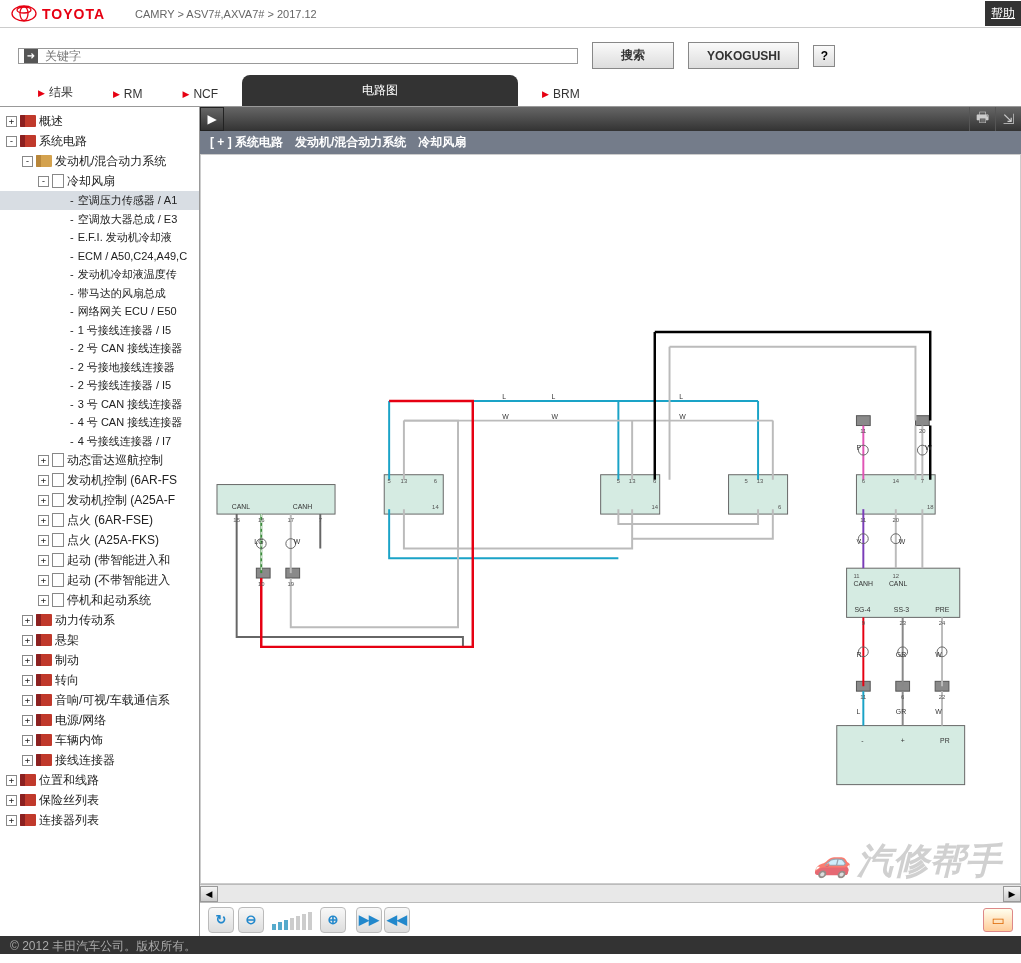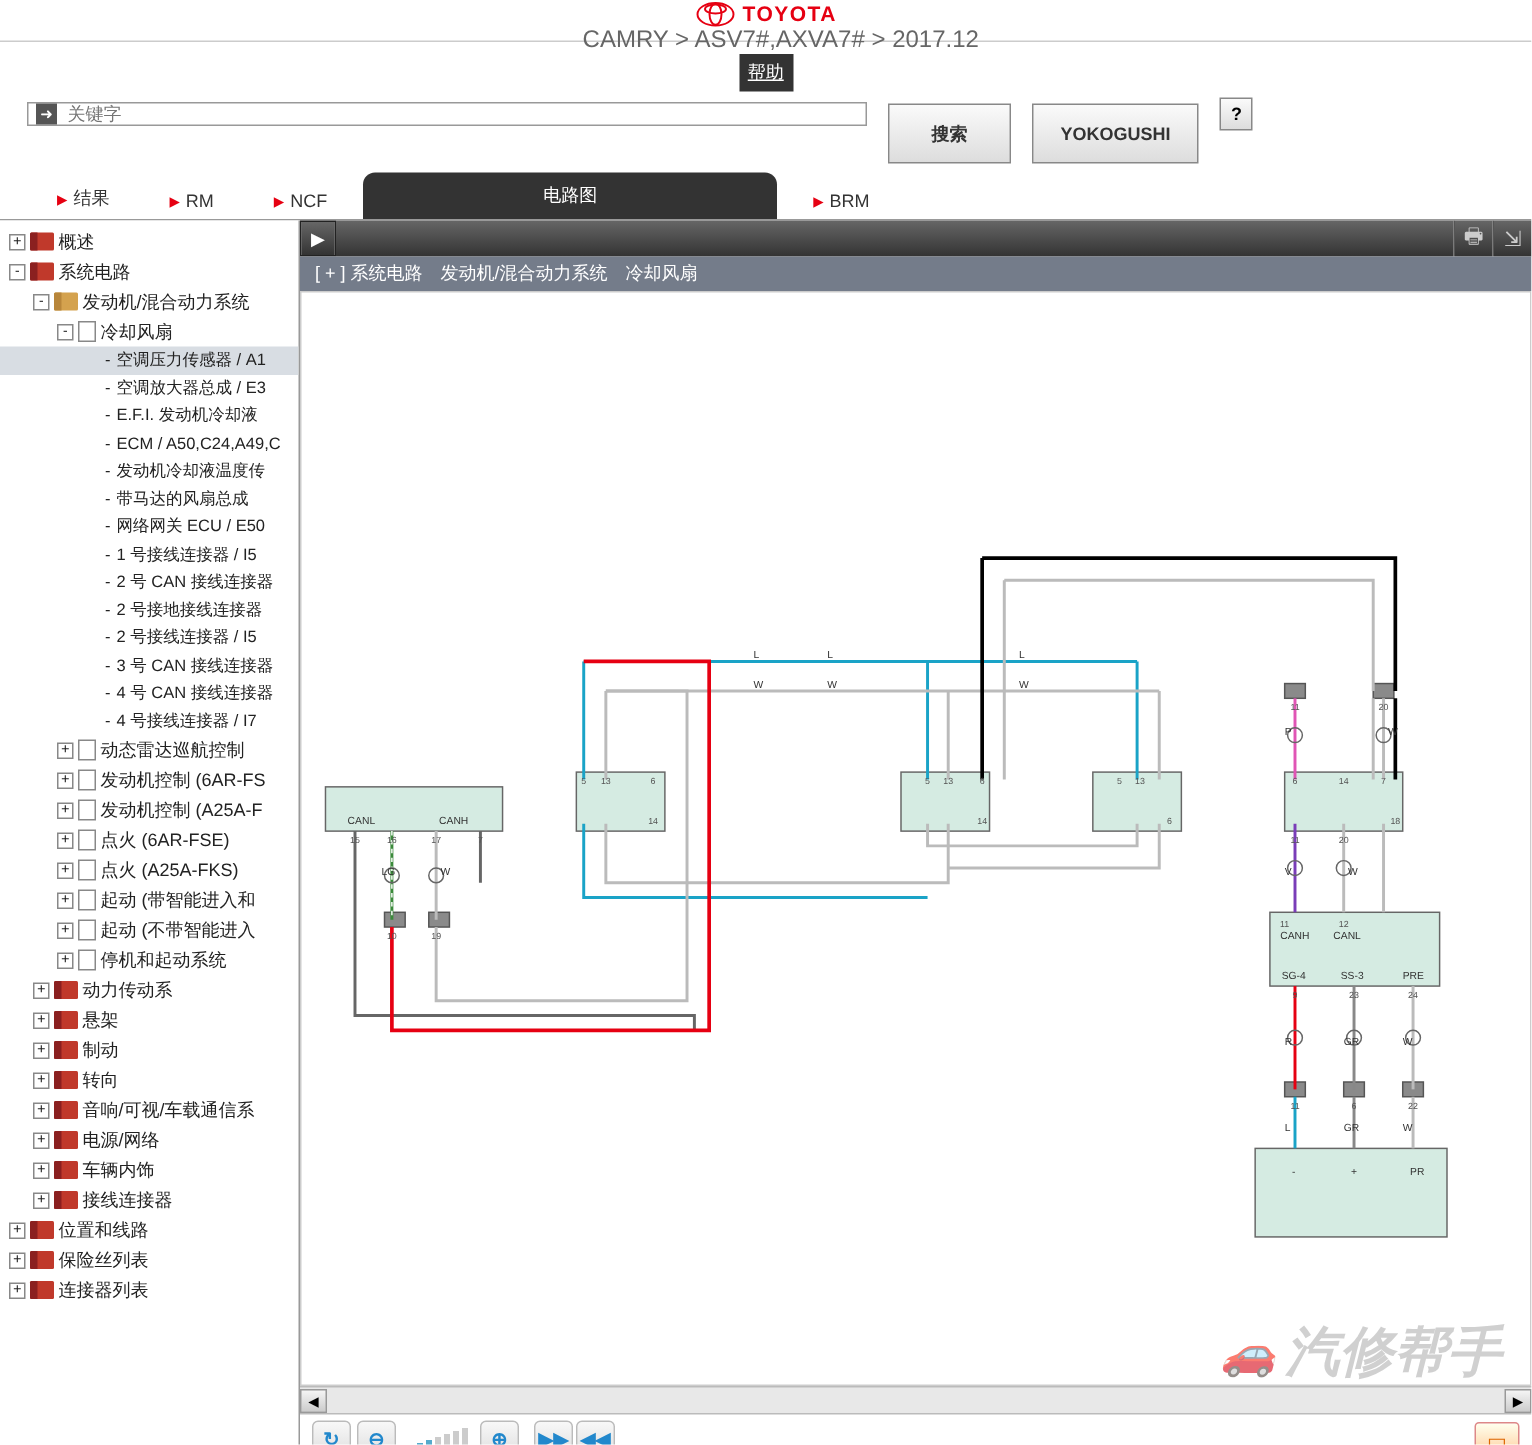--- a/index.html
+++ b/index.html
@@ -1,31 +1,31 @@
 <!DOCTYPE html>
 <html><head>
 <meta charset="utf-8">
 <style>
 * { margin: 0; padding: 0; box-sizing: border-box; font-family: "Microsoft YaHei", Arial, sans-serif; }
 body { background: #fff; width: 1021px; height: 963px; overflow: hidden; position: relative; font-size: 12px; }
 
 
-.header { height: 28px; background: #fff; display: flex; align-items: center; border-bottom: 1px solid #ccc; flex-direction: column; }
+.header { height: 28px; background: #fff; display: flex; align-items: center; border-bottom: 1px solid #ccc; }
 .logo { display: flex; align-items: center; padding: 0 10px; }
 .logo-oval { width: 28px; height: 18px; display: inline-flex; align-items: center; justify-content: center; }
 .logo-text { color: #e60012; font-weight: bold; font-size: 14px; letter-spacing: 1px; margin-left: 4px; }
-.breadcrumb { color: #666; font-size: 16px; margin-left: 20px; flex: 1; }
+.breadcrumb { color: #666; font-size: 11px; margin-left: 20px; flex: 1; }
 .help-link { background: #333; color: #fff; padding: 4px 6px; font-size: 12px; cursor: pointer; text-decoration: underline; }
 
 
 .search-bar { padding: 14px 18px 10px; display: flex; gap: 14px; align-items: center; }
 .search-input-wrap { position: relative; flex: 0 0 560px; }
 .search-arrow { position: absolute; left: 6px; top: 50%; transform: translateY(-50%); width: 14px; height: 14px; background: #555; color:#fff; font-size:10px; display:flex; align-items:center; justify-content:center; }
 .search-input { width: 100%; height: 16px; padding: 2px 6px 2px 26px; border: 1px solid #999; font-size: 12px; color:#999; }
-.btn { height: 40px; padding: 0 28px; border: 1px solid #888; background: linear-gradient(#fafafa,#ddd); cursor: pointer; font-size: 12px; font-weight: bold; color:#333;margin-top:27px; }
+.btn { height: 27px; padding: 0 28px; border: 1px solid #888; background: linear-gradient(#fafafa,#ddd); cursor: pointer; font-size: 12px; font-weight: bold; color:#333; }
 .yokogushi { font-weight: bold; padding: 0 18px; }
 .help-q { width: 22px; height: 22px; border: 1px solid #888; background: linear-gradient(#fafafa,#ddd); display: flex; align-items: center; justify-content: center; font-weight: bold; cursor: pointer; }
 
 
 .tabs { display: flex; height: 28px; border-bottom: 1px solid #999; align-items: flex-end; padding-left: 18px; background:#fff; }
 .tab { padding: 5px 20px; position: relative; cursor: pointer; font-size: 12px; color: #333; display:flex; align-items:center; gap:4px; }
 .tab .arrow-r { color: #e60012; font-size: 9px; }
 .tab.active { background: #333; color: #fff; border-radius: 8px 8px 0 0; padding: 7px 120px; margin: 0 4px; }
 .tab.brm .arrow-r { color: #e60012; }
 
@@ -48,21 +48,21 @@
 .lv3 { padding-left: 38px; }
 .lv5 { padding-left: 70px; font-size:11px; }
 .lv5 .dash { margin-right:4px;}
 
 
 .content { flex: 1; display: flex; flex-direction: column; position:relative; }
 .content-header { height: 24px; display:flex; }
 .play-btn { width: 24px; height: 24px; background: linear-gradient(#666,#333); display:flex; align-items:center; justify-content:center; color:#fff; cursor:pointer; border:1px solid #222; }
 .header-spacer { flex:1; background: linear-gradient(#666,#333); }
 .hdr-icon { width: 26px; height: 24px; background: linear-gradient(#666,#333); color:#ccc; display:flex; align-items:center; justify-content:center; cursor:pointer; border-left:1px solid #555; font-size:14px; }
-.content-title { background: #747c8a; color: #fff; padding: 3px 10px; font-size: 12px; font-weight:normal; }
+.content-title { background: #747c8a; color: #fff; padding: 3px 10px; font-size: 12px; font-weight:bold; }
 .diagram-area { flex: 1; background: #fff; position: relative; overflow:hidden; border:1px solid #ccc; }
 .diagram-svg { width:100%; height:100%; }
 .hscroll { height: 18px; background: #e8e8e8; border-top:1px solid #bbb; display:flex; align-items:center; }
 .hscroll .arrow-btn { width:18px; height:16px; background:linear-gradient(#f5f5f5,#ccc); border:1px solid #999; display:flex; align-items:center; justify-content:center; font-size:9px; cursor:pointer; }
 .hscroll-track { flex:1; background:#e8e8e8; }
 
 
 .bottom-bar { height: 34px; border-top:1px solid #bbb; display:flex; align-items:center; padding: 0 8px; gap:4px; background:#fff;}
 .tool-btn { width: 26px; height: 26px; border: 1px solid #bbb; background: linear-gradient(#f8f8f8,#ddd); border-radius: 4px; display:flex; align-items:center; justify-content:center; cursor:pointer; font-size:13px; color:#3a6; font-weight:bold;}
 .tool-btn.blue { color:#28c; }

